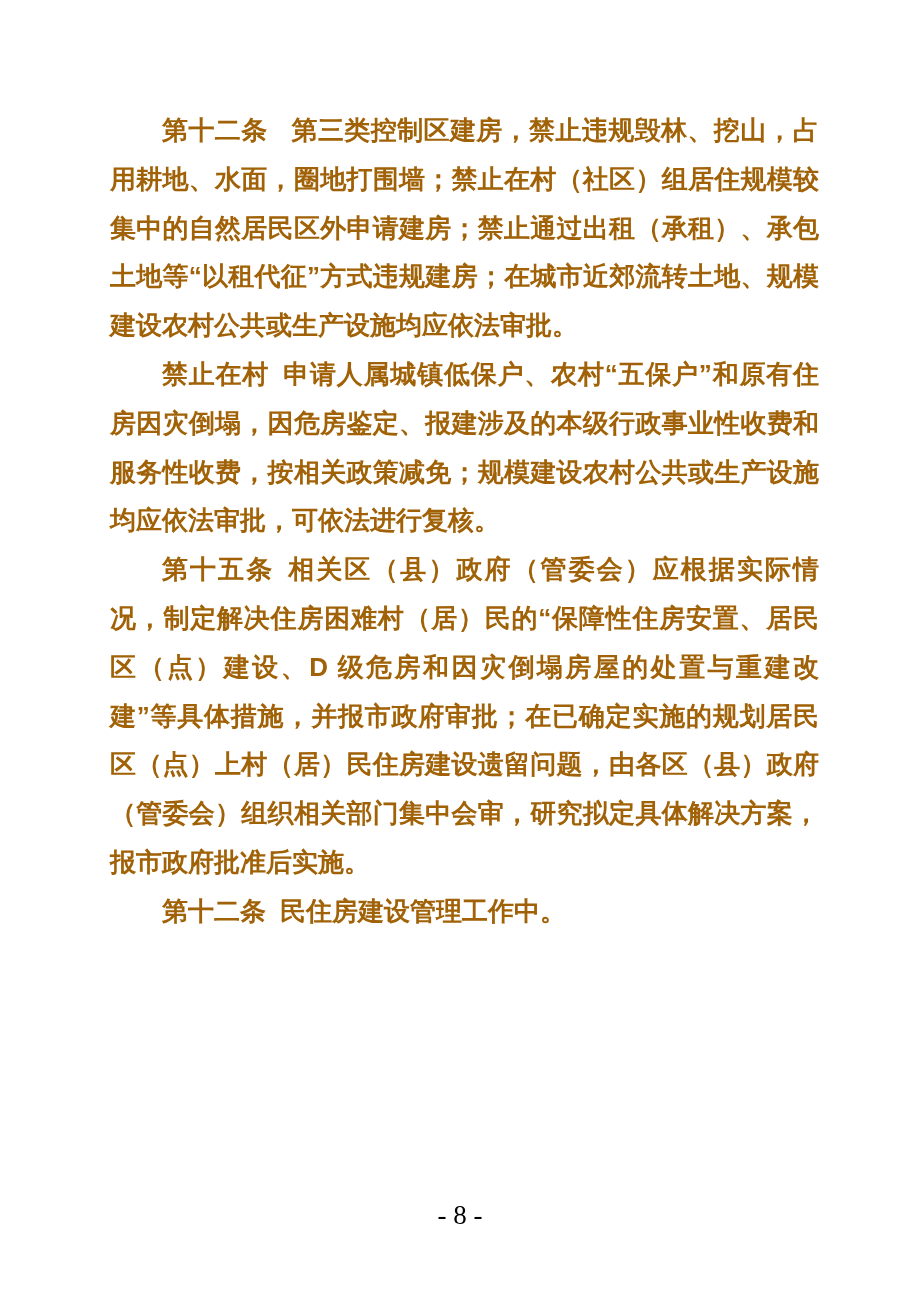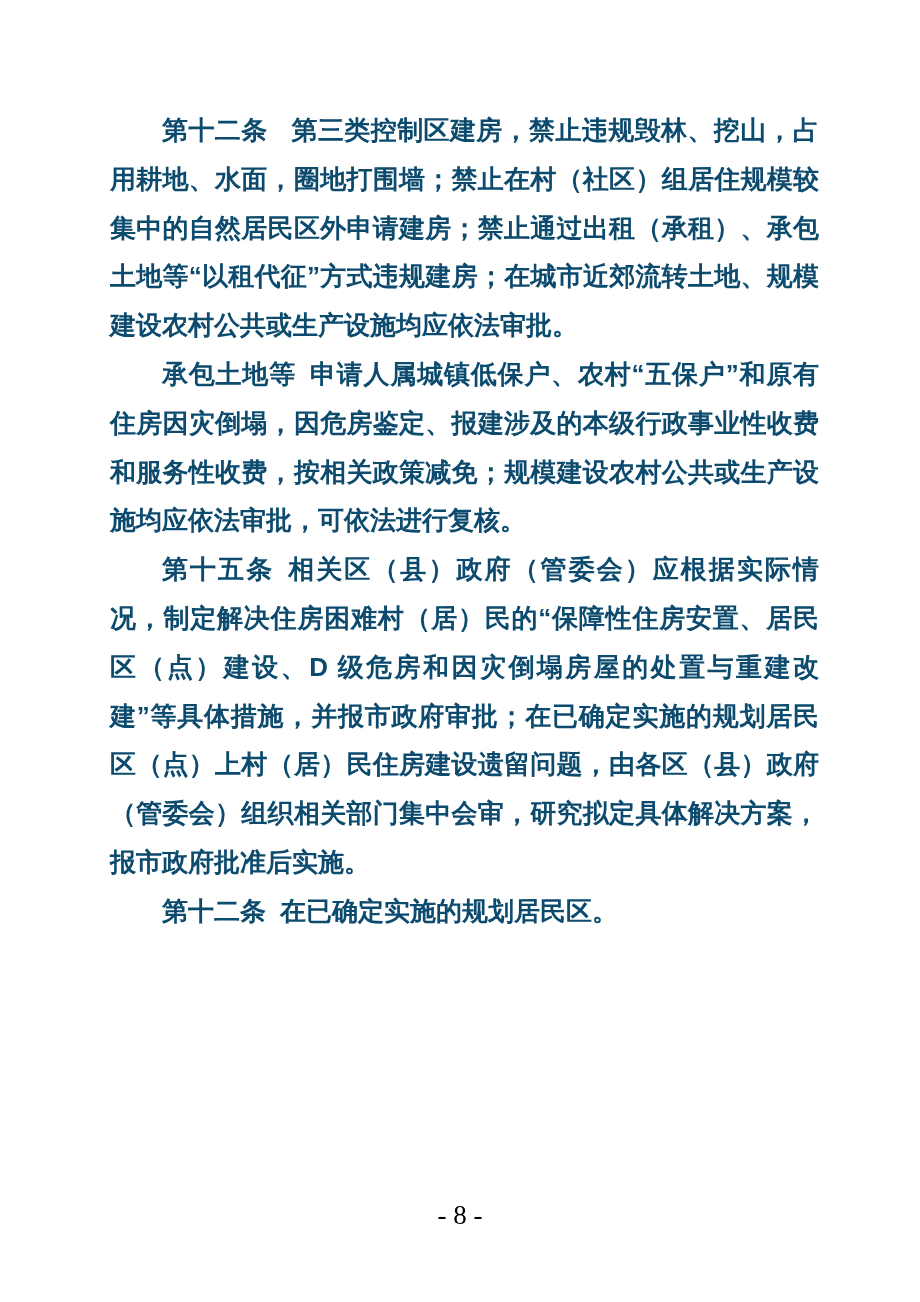--- a/index.html
+++ b/index.html
@@ -20,21 +20,21 @@
     top: 0;
     width: 920px;
     height: 1302px;
     background: #ffffff;
   }
   .doc-body {
     position: absolute;
     left: 110px;
     top: 106px;
     width: 709px;
-    color: #0c4a6e;
+    color: #a16207;
     font-size: 26px;
     line-height: 48.8px;
     text-align: justify;
     font-weight: 700;
     font-family: "Liberation Sans", sans-serif;
   }
   .article {
     margin: 0;
     padding: 0;
     text-indent: 52px;
@@ -68,29 +68,29 @@
 
 <div class="doc-page">
 
   <div class="doc-body">
 
     <p class="article">
       <span class="article-head wide-gap">第十二条</span><span class="article-body">第三类控制区建房，禁止违规毁林、挖山，占用耕地、水面，圈地打围墙；禁止在村（社区）组居住规模较集中的自然居民区外申请建房；禁止通过出租（承租）、承包土地等“以租代征”方式违规建房；在城市近郊流转土地、规模建设农村公共或生产设施均应依法审批。</span>
     </p>
 
     <p class="article">
-      <span class="article-head">承包土地等</span><span class="article-body">申请人属城镇低保户、农村“五保户”和原有住房因灾倒塌，因危房鉴定、报建涉及的本级行政事业性收费和服务性收费，按相关政策减免；规模建设农村公共或生产设施均应依法审批，可依法进行复核。</span>
+      <span class="article-head">禁止在村</span><span class="article-body">申请人属城镇低保户、农村“五保户”和原有住房因灾倒塌，因危房鉴定、报建涉及的本级行政事业性收费和服务性收费，按相关政策减免；规模建设农村公共或生产设施均应依法审批，可依法进行复核。</span>
     </p>
 
 
     <p class="article">
       <span class="article-head">第十五条</span><span class="article-body">相关区（县）政府（管委会）应根据实际情况，制定解决住房困难村（居）民的“保障性住房安置、居民区（点）建设、D 级危房和因灾倒塌房屋的处置与重建改建”等具体措施，并报市政府审批；在已确定实施的规划居民区（点）上村（居）民住房建设遗留问题，由各区（县）政府（管委会）组织相关部门集中会审，研究拟定具体解决方案，报市政府批准后实施。</span>
     </p>
 
     <p class="article">
-      <span class="article-head">第十二条</span><span class="article-body">在已确定实施的规划居民区。</span>
+      <span class="article-head">第十二条</span><span class="article-body">民住房建设管理工作中。</span>
     </p>
 
   </div>
 
   <div class="page-footer">- 8 -</div>
 
 </div>
 
 </body></html>

